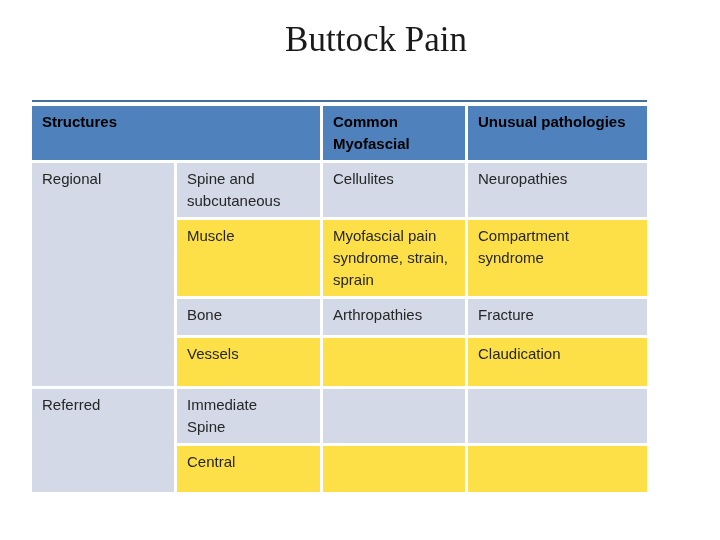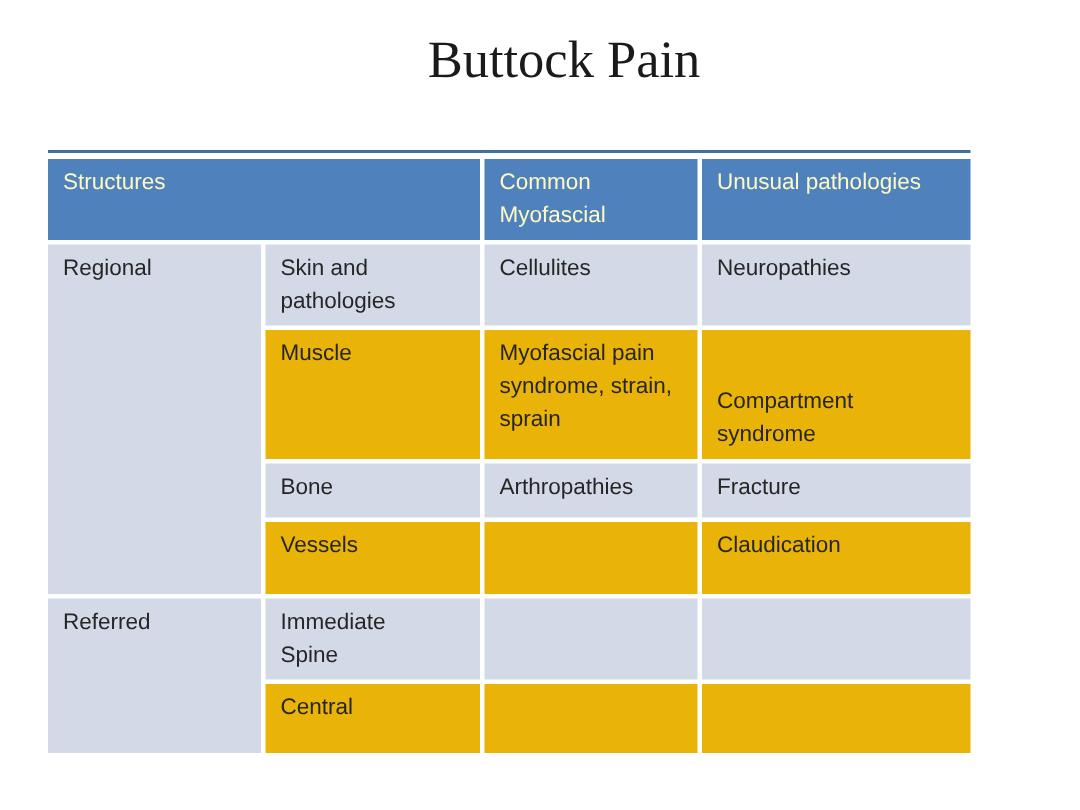--- a/index.html
+++ b/index.html
@@ -45,34 +45,34 @@
     line-height: 22px;
     color: #262626;
   }
   table.ptable td {
     vertical-align: top;
     padding: 5px 10px;
     overflow: hidden;
   }
   .hcell {
     background: #4f81bd;
-    color: #fef9c3;
-    font-weight: normal;
+    color: #000000;
+    font-weight: bold;
   }
   .dark  { background: #d3d9e6; }
-  .light { background: #eab308; }
+  .light { background: #fde047; }
   .rh52 { height: 52px; }
   .rh48 { height: 48px; padding-left: 28px; }
   .rh70 { height: 70px; }
   .rh50 { height: 36px; }
   .rh45 { height: 48px; }
   .rh51 { height: 51px; margin-left: 16px; }
   .rh46 { height: 46px; padding-left: 36px; }
   .wrap80  { display: inline-block; max-width: 80px; }
-  .wrap120 { display: inline-block; max-width: 120px; margin-top: 32px; }
+  .wrap120 { display: inline-block; max-width: 120px; }
 </style>
 </head>
 <body>
 
 <div class="slide">
 
   <h1 class="title">Buttock Pain</h1>
 
   <div class="table-top-border"></div>
 
@@ -86,21 +86,21 @@
 
     <tbody>
         <tr class="rh52">
       <td class="hcell" colspan="2">Structures</td>
       <td class="hcell">Common Myofascial</td>
       <td class="hcell">Unusual pathologies</td>
     </tr>
 
     <tr class="rh48">
       <td class="dark" rowspan="4">Regional</td>
-      <td class="dark">Skin and pathologies</td>
+      <td class="dark">Spine and subcutaneous</td>
       <td class="dark">Cellulites</td>
       <td class="dark">Neuropathies</td>
     </tr>
 
     <tr class="rh70">
       <td class="light">Muscle</td>
       <td class="light">Myofascial pain syndrome, strain, sprain</td>
       <td class="light"><span class="wrap120">Compartment syndrome</span></td>
     </tr>
 

